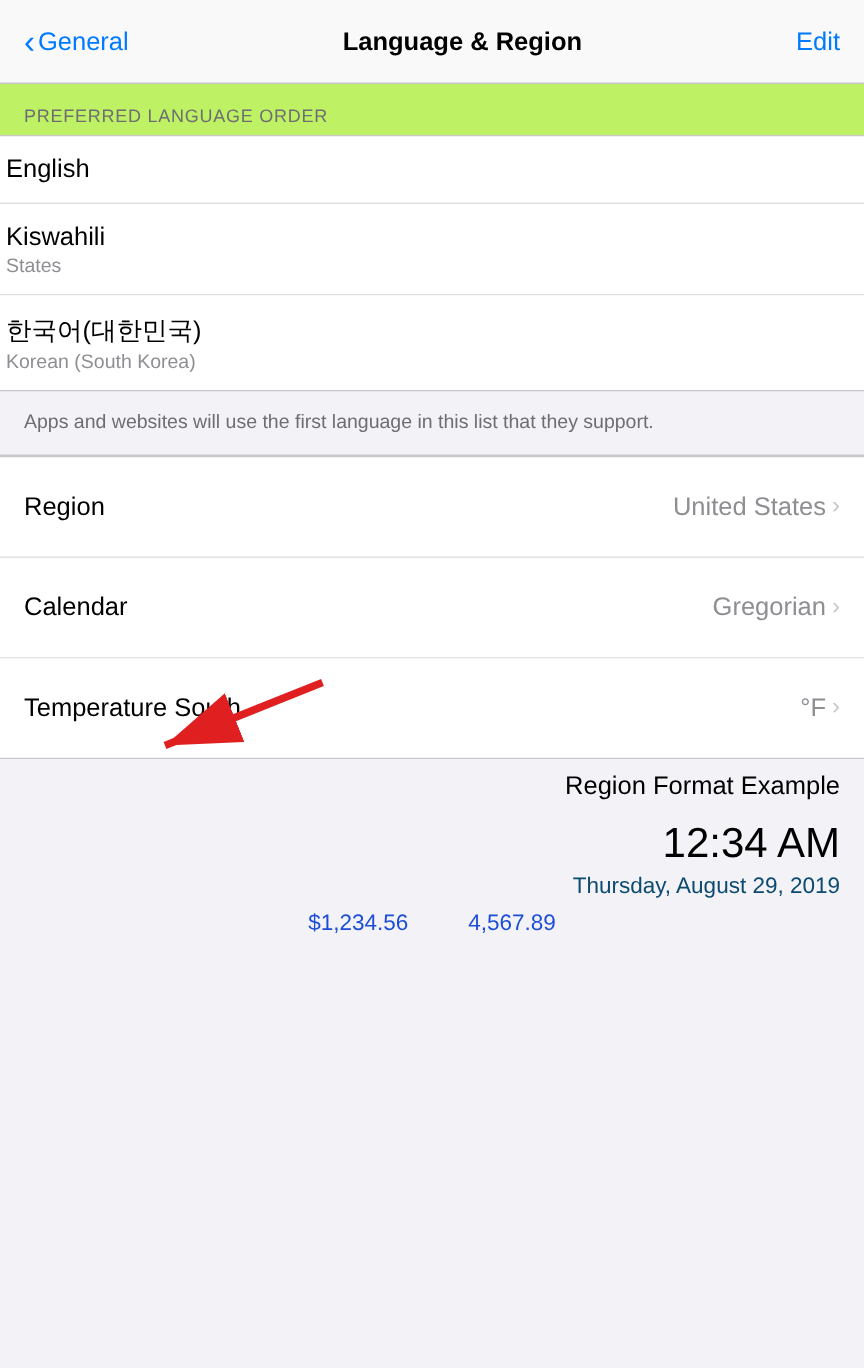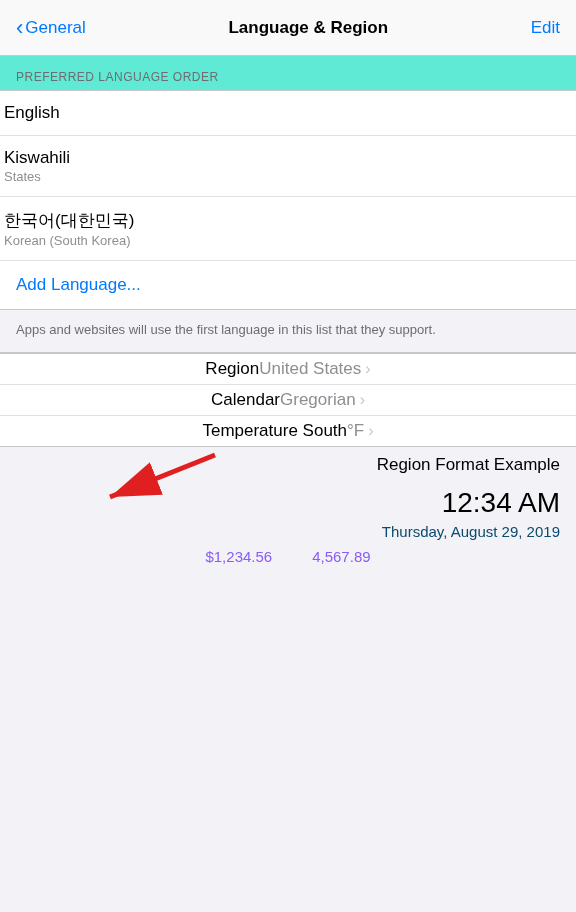--- a/index.html
+++ b/index.html
@@ -45,21 +45,21 @@
       cursor: pointer;
     }
 
     
     .section-header {
       padding: 14px 16px 6px 16px;
       font-size: 12px;
       color: #6d6d72;
       letter-spacing: 0.5px;
       text-transform: uppercase;
-      background: #5eead4;
+      background: #bef264;
     }
 
     
     .list-group {
       background: #fff;
       border-top: 1px solid #c8c8cc;
       border-bottom: 1px solid #c8c8cc;
     }
 
     .list-item {
@@ -102,22 +102,22 @@
     
     .settings-group {
       background: #fff;
       border-top: 1px solid #c8c8cc;
       border-bottom: 1px solid #c8c8cc;
       margin-top: 0;
     }
     .settings-row {
       display: flex;
       align-items: center;
-      justify-content: center;
-      padding: 5px 16px;
+      justify-content: space-between;
+      padding: 23px 16px;
       border-bottom: 1px solid #e0e0e5;
       background: #fff;
       cursor: pointer;
     }
     .settings-row:last-child {
       border-bottom: none;
     }
     .settings-row-label {
       font-size: 17px;
       color: #000;
@@ -157,21 +157,21 @@
     .format-date {
       font-size: 15px;
       color: #0c4a6e;
       margin-bottom: 8px;
     }
     .format-numbers {
       display: flex;
       justify-content: center;
       gap: 40px;
       font-size: 15px;
-      color: #8b5cf6;
+      color: #1d4ed8;
     }
 
     
     .arrow-svg {
       position: absolute;
       top: 445px;
       left: 30px;
       pointer-events: none;
     }
   </style>
@@ -194,21 +194,20 @@
     <div class="list-item-primary">English</div>
   </div>
   <div class="list-item">
     <div class="list-item-primary">Kiswahili</div>
     <div class="list-item-secondary">States</div>
   </div>
   <div class="list-item">
     <div class="list-item-primary">한국어(대한민국)</div>
     <div class="list-item-secondary">Korean (South Korea)</div>
   </div>
-  <div class="add-language-item">Add Language...</div>
 </div>
 
 <div class="info-section">Apps and websites will use the first language in this list that they support.</div>
 
 <svg class="arrow-svg" width="200" height="80" viewBox="0 0 200 80" xmlns="http://www.w3.org/2000/svg">
   <defs>
     <marker id="arrowhead" markerWidth="10" markerHeight="7" refX="10" refY="3.5" orient="auto">
       <polygon points="0 0, 10 3.5, 0 7" fill="#e02020"></polygon>
     </marker>
   </defs>

